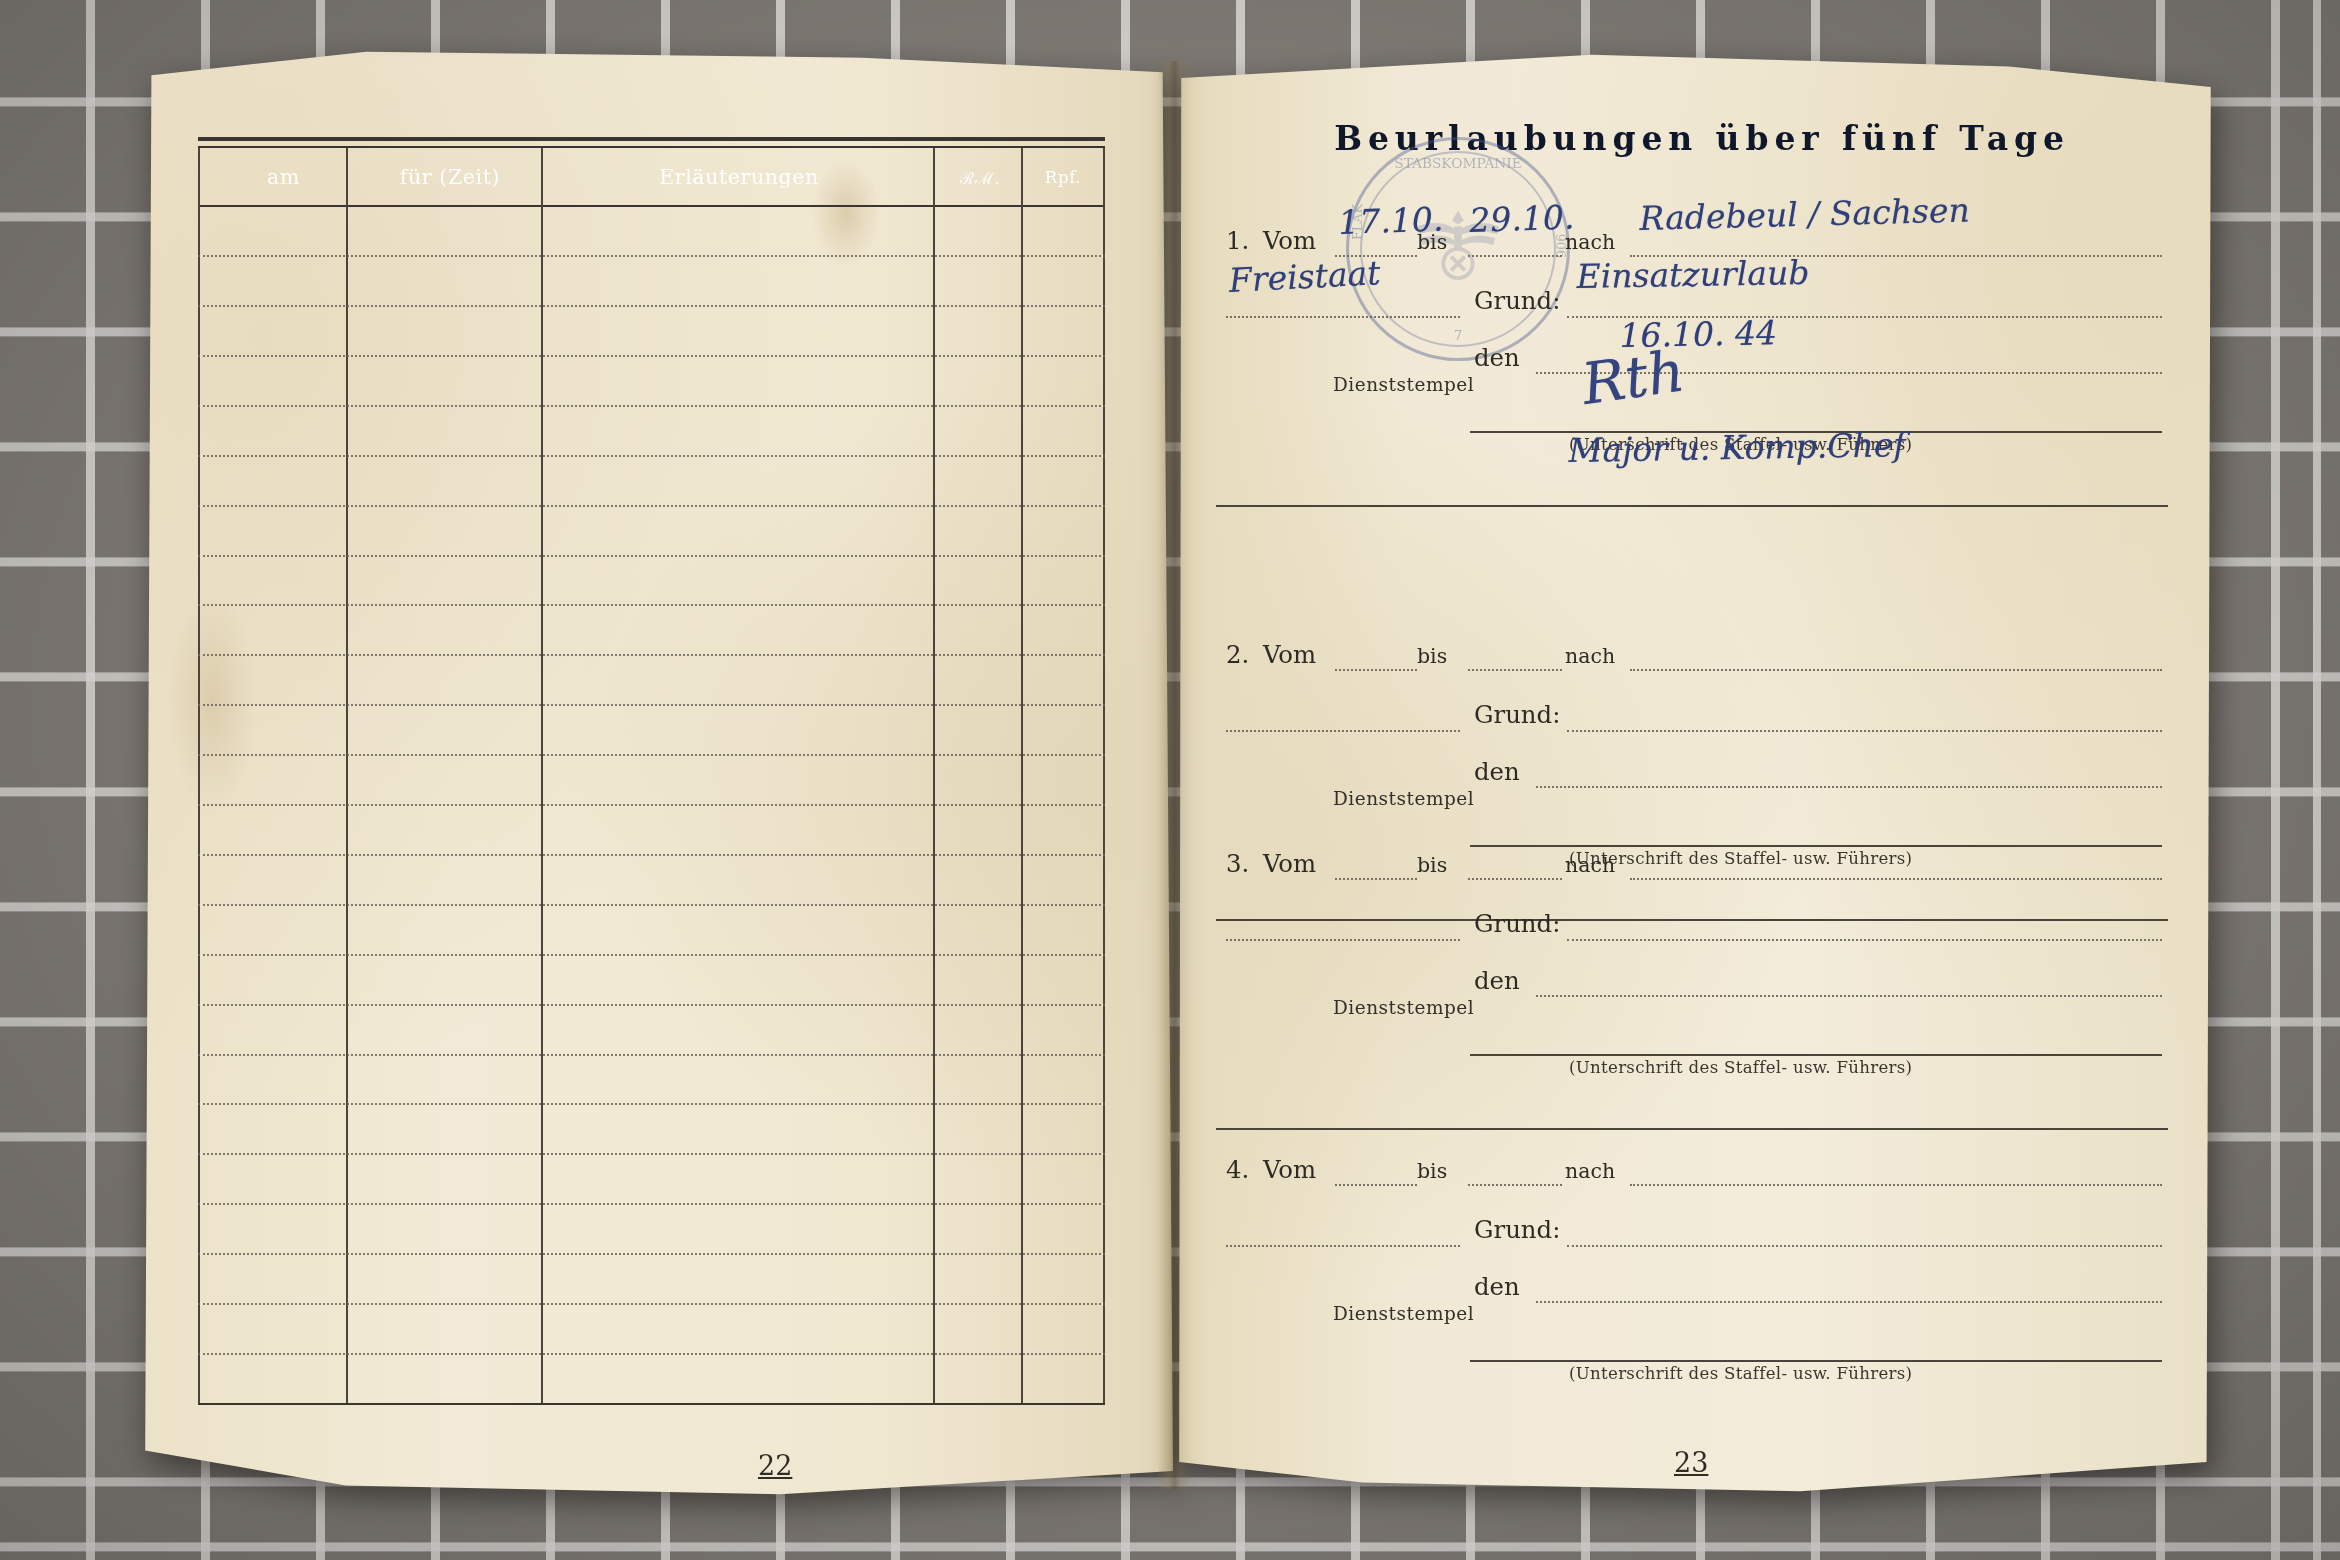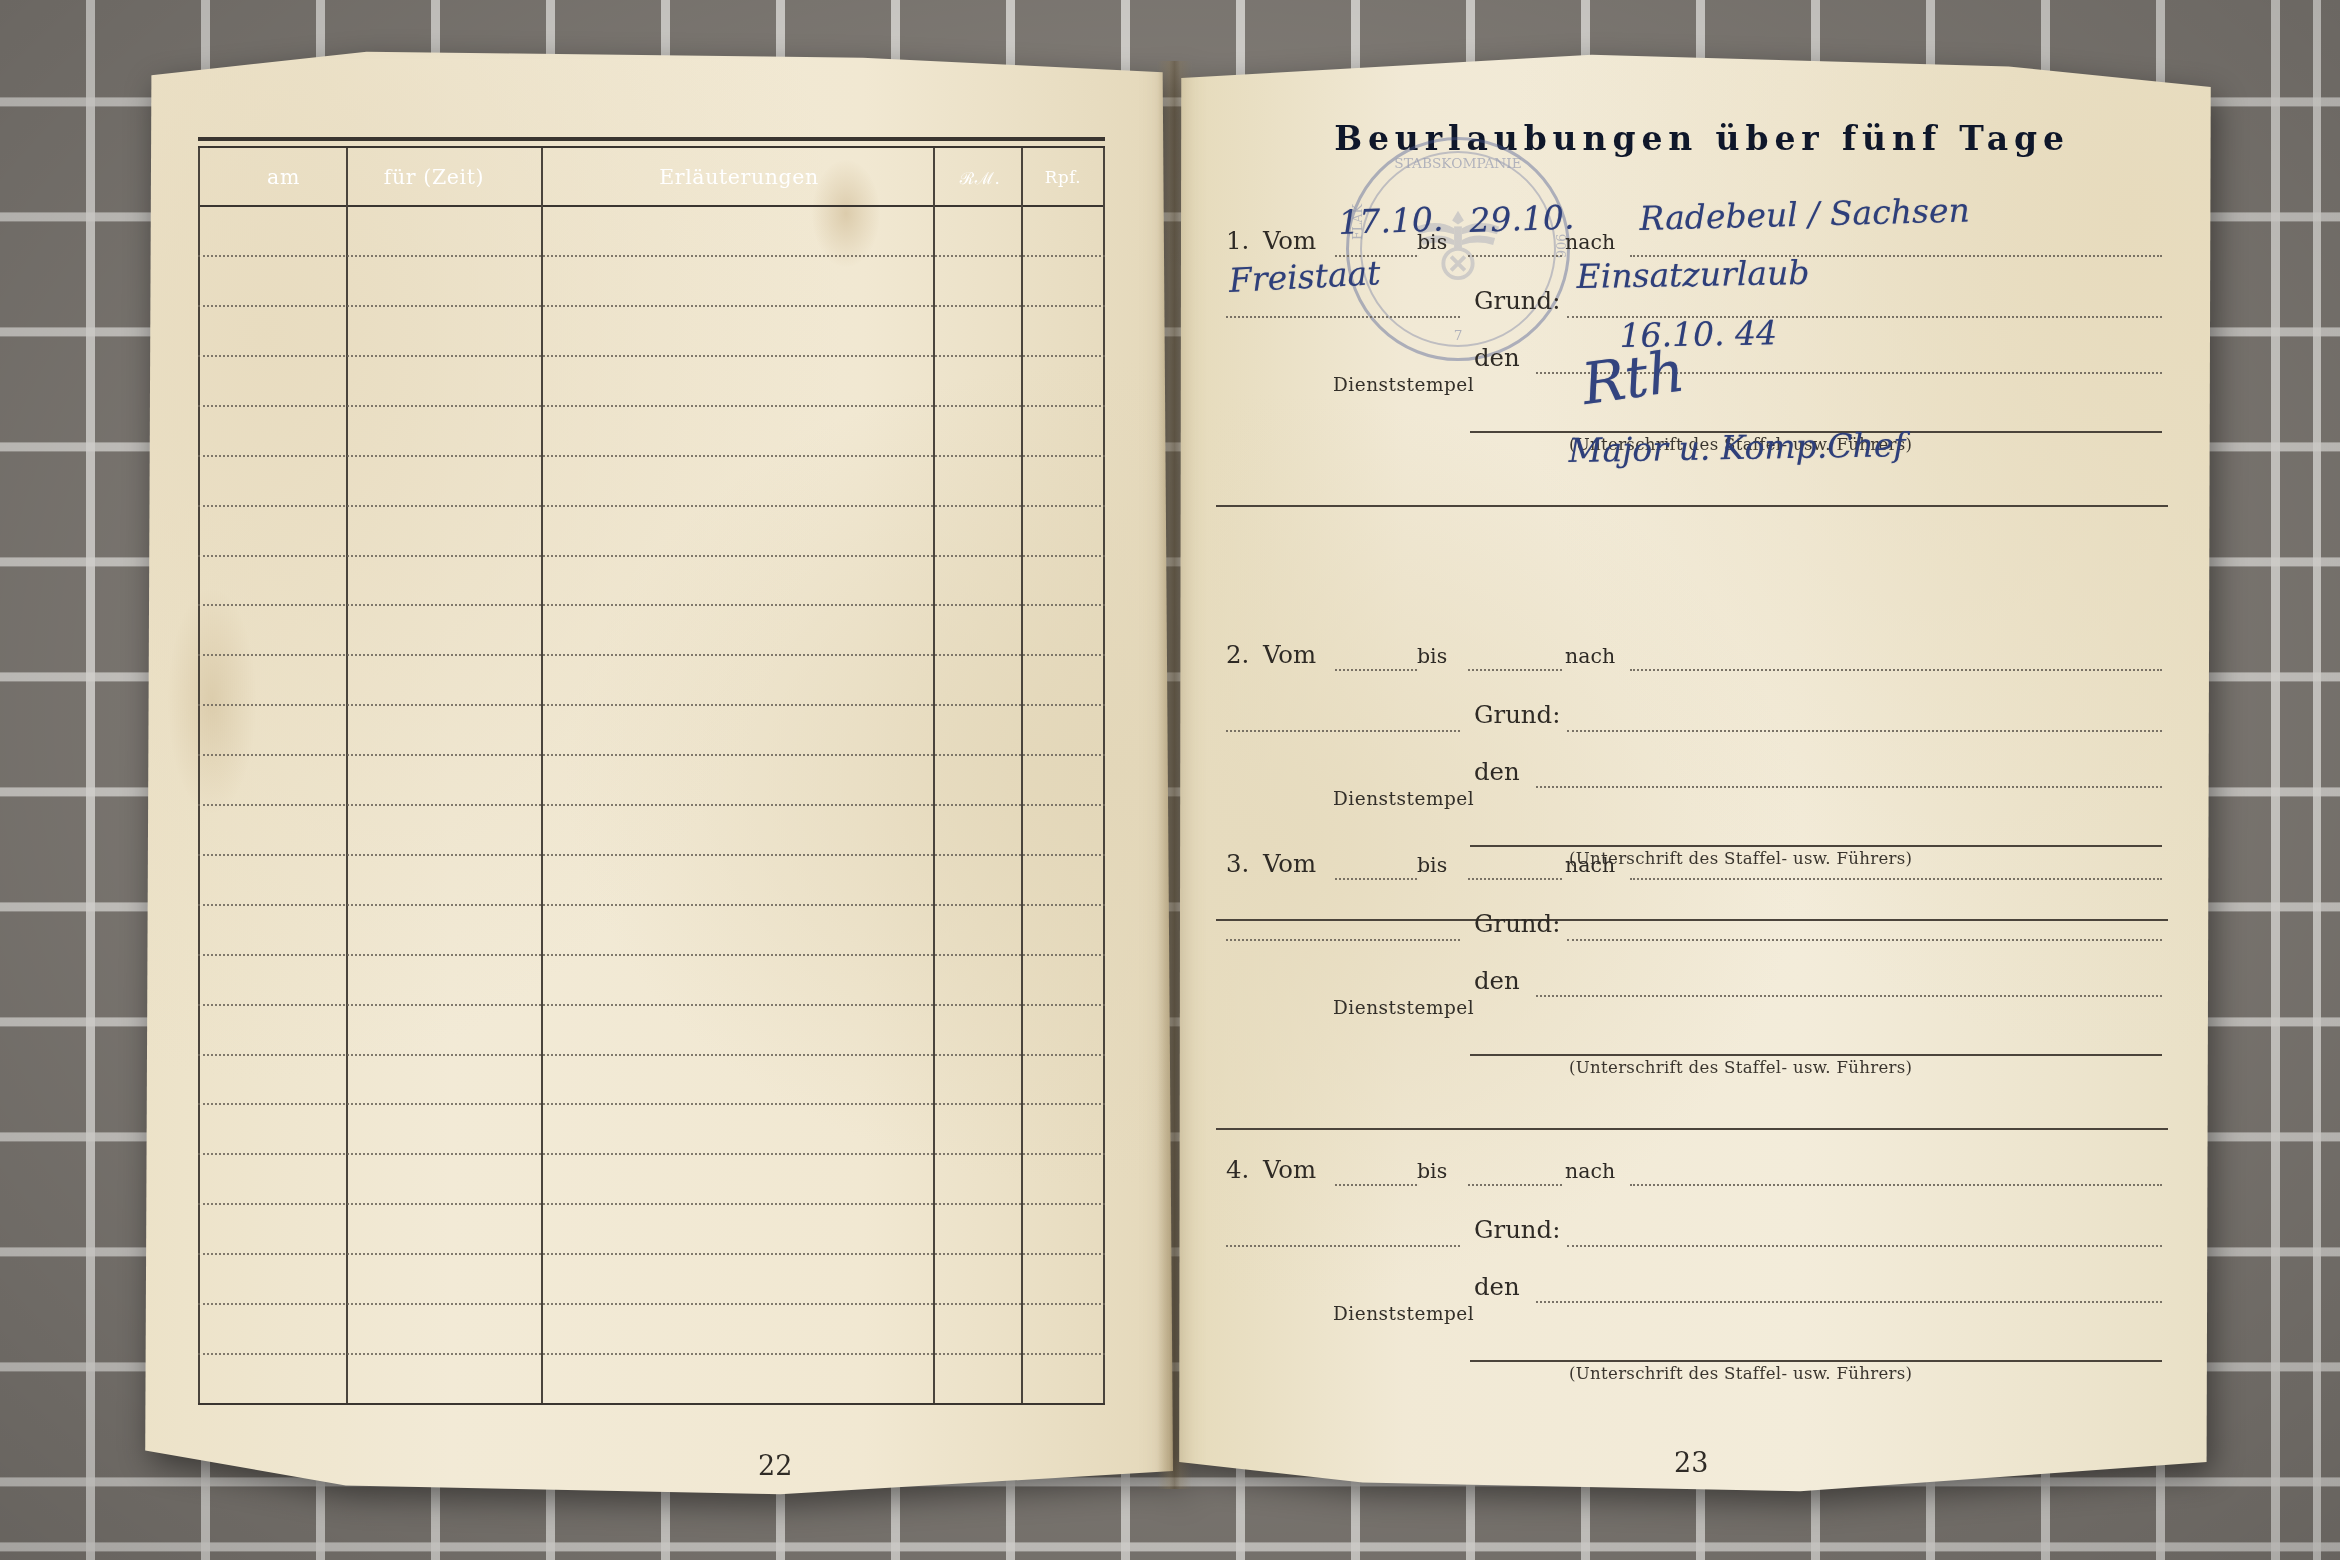--- a/index.html
+++ b/index.html
@@ -145,20 +145,21 @@
     width: 100%;
     height: 0;
     border-top: 2px dotted #6d665b;
     opacity: 0.85;
   }
   .page-num {
     position: absolute;
     font-family: "DejaVu Serif", serif;
     font-size: 27px;
     color: #2f2b26;
+    text-decoration: underline;
   }
 
   
   #right-page-content {
     position: absolute;
     left: 1036px;
     top: 0;
     width: 1042px;
     height: 1463px;
   }
@@ -299,21 +300,21 @@
       <div class="stain s1"></div>
       <div class="stain s2"></div>
     </div>
 
     <div id="left-table">
       <div class="rule-top-thick"></div>
       <div class="rule-top-thin"></div>
 
       <div class="head-row">
         <div class="head-cell" style="left:27px;width:117px;">am</div>
-        <div class="head-cell" style="left:146px;width:180px;">für (Zeit)</div>
+        <div class="head-cell" style="left:162px;width:180px;">für (Zeit)</div>
         <div class="head-cell" style="left:346px;width:390px;">Erläuterungen</div>
         <div class="head-cell" style="left:741px;width:82px;font-size:16.6px;">ℛℳ.</div>
         <div class="head-cell" style="left:827px;width:76px;font-size:16.6px;">Rpf.</div>
       </div>
 
       <div class="rule-head-bottom"></div>
 
       <div class="vline" style="left:148px;"></div>
       <div class="vline" style="left:343px;"></div>
       <div class="vline" style="left:735px;"></div>

